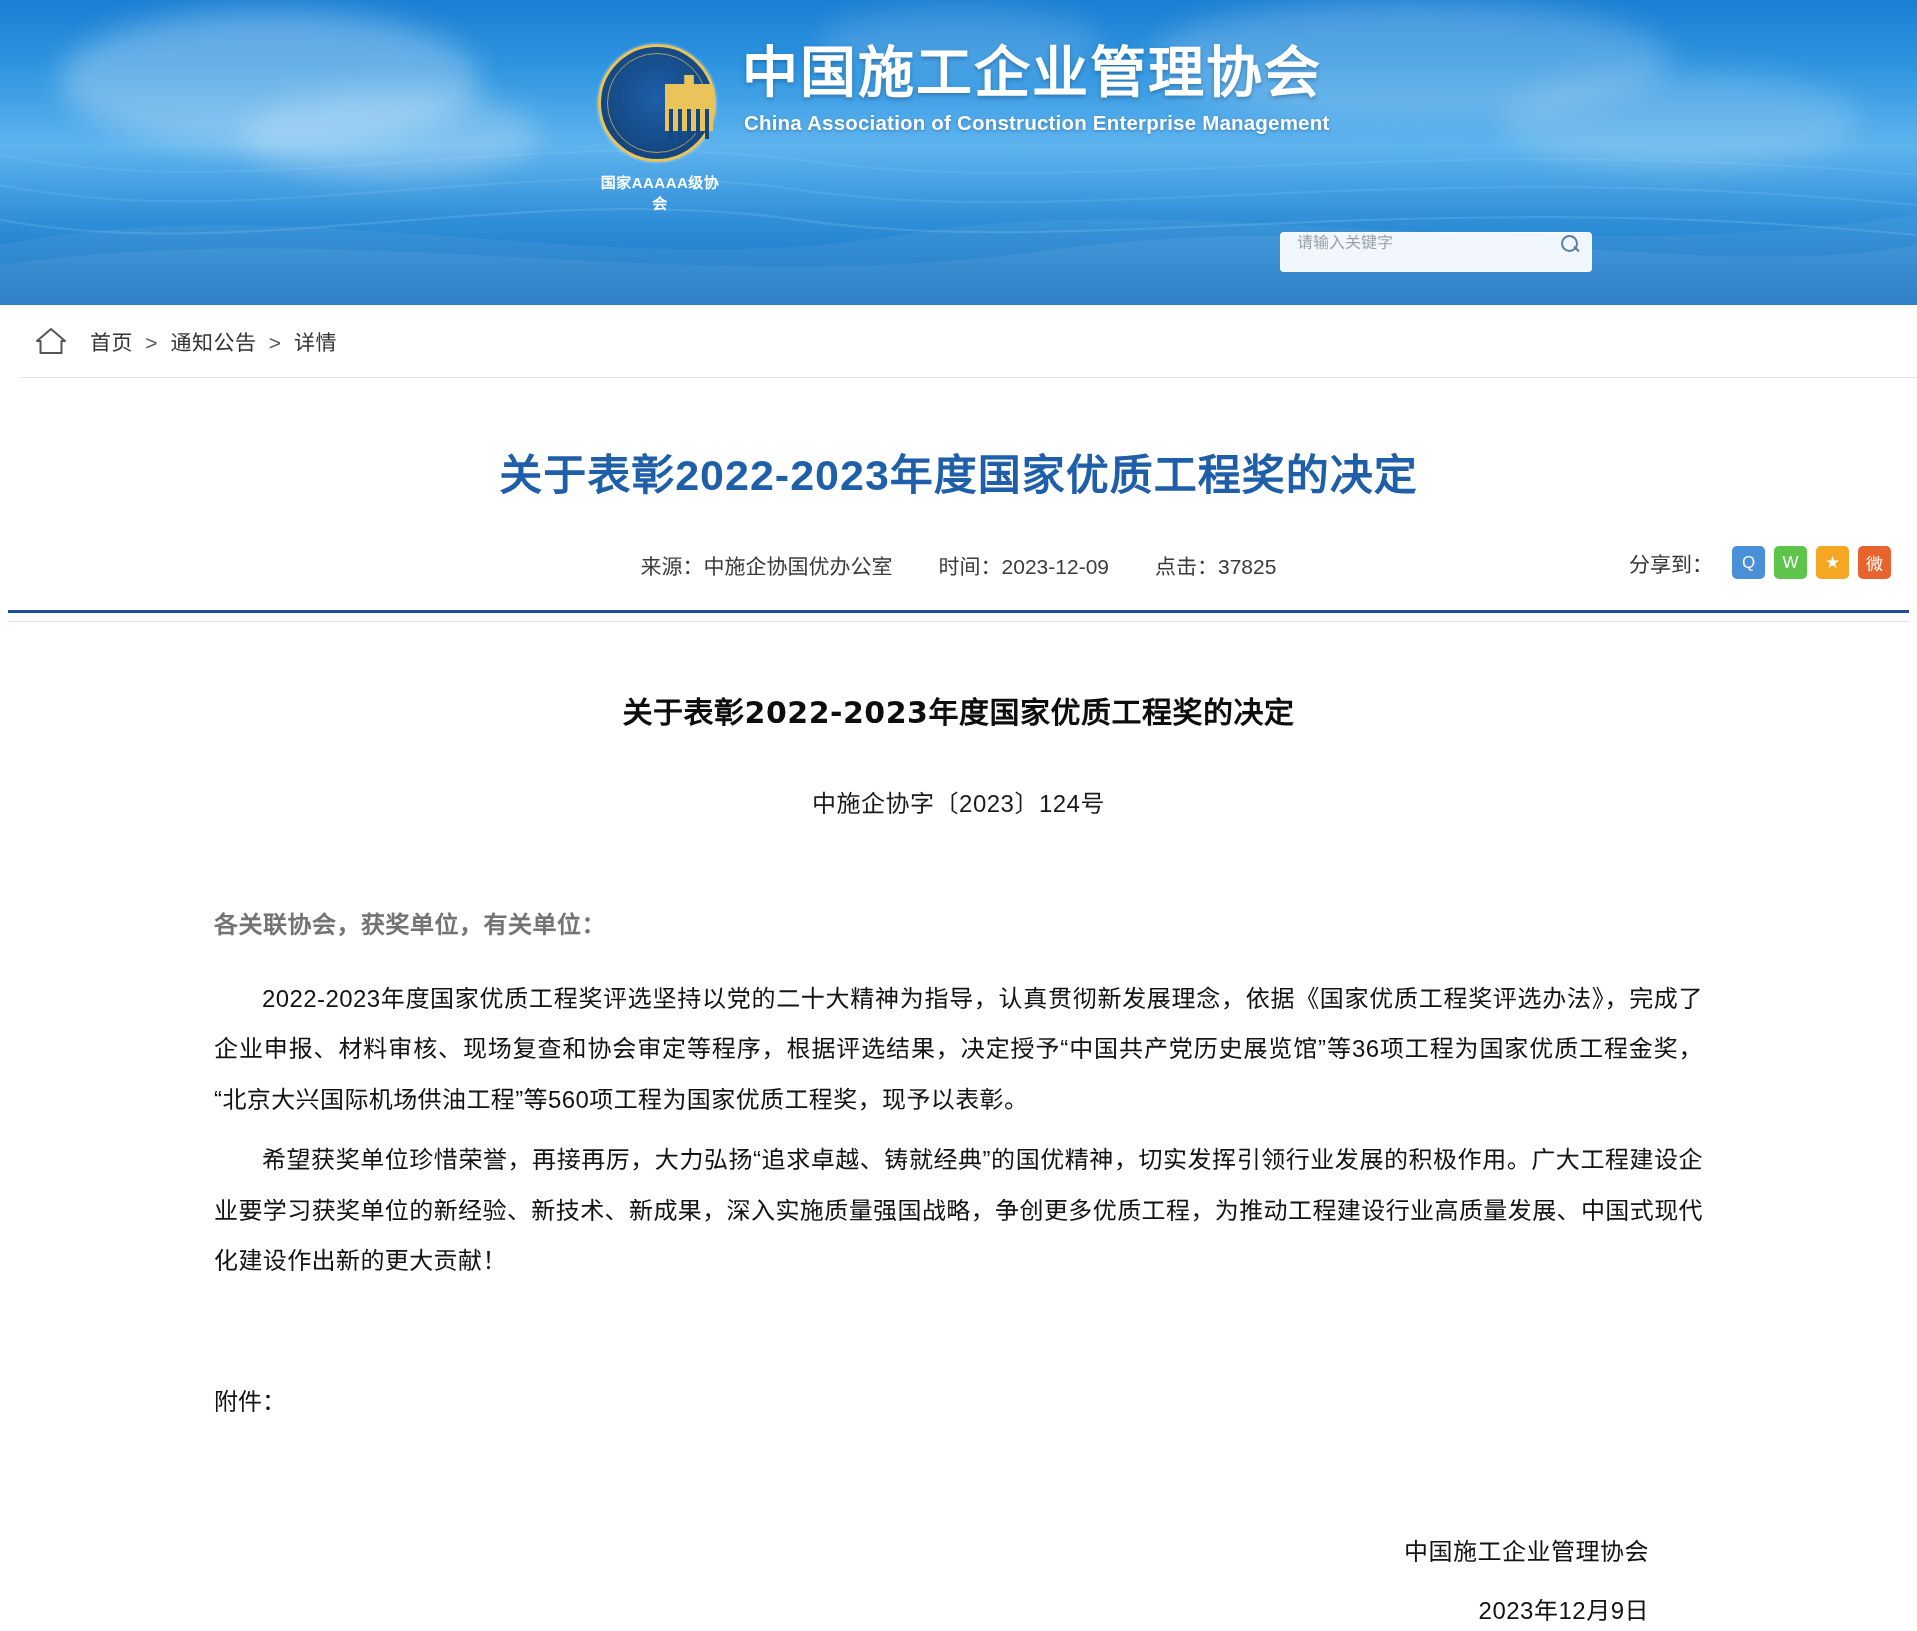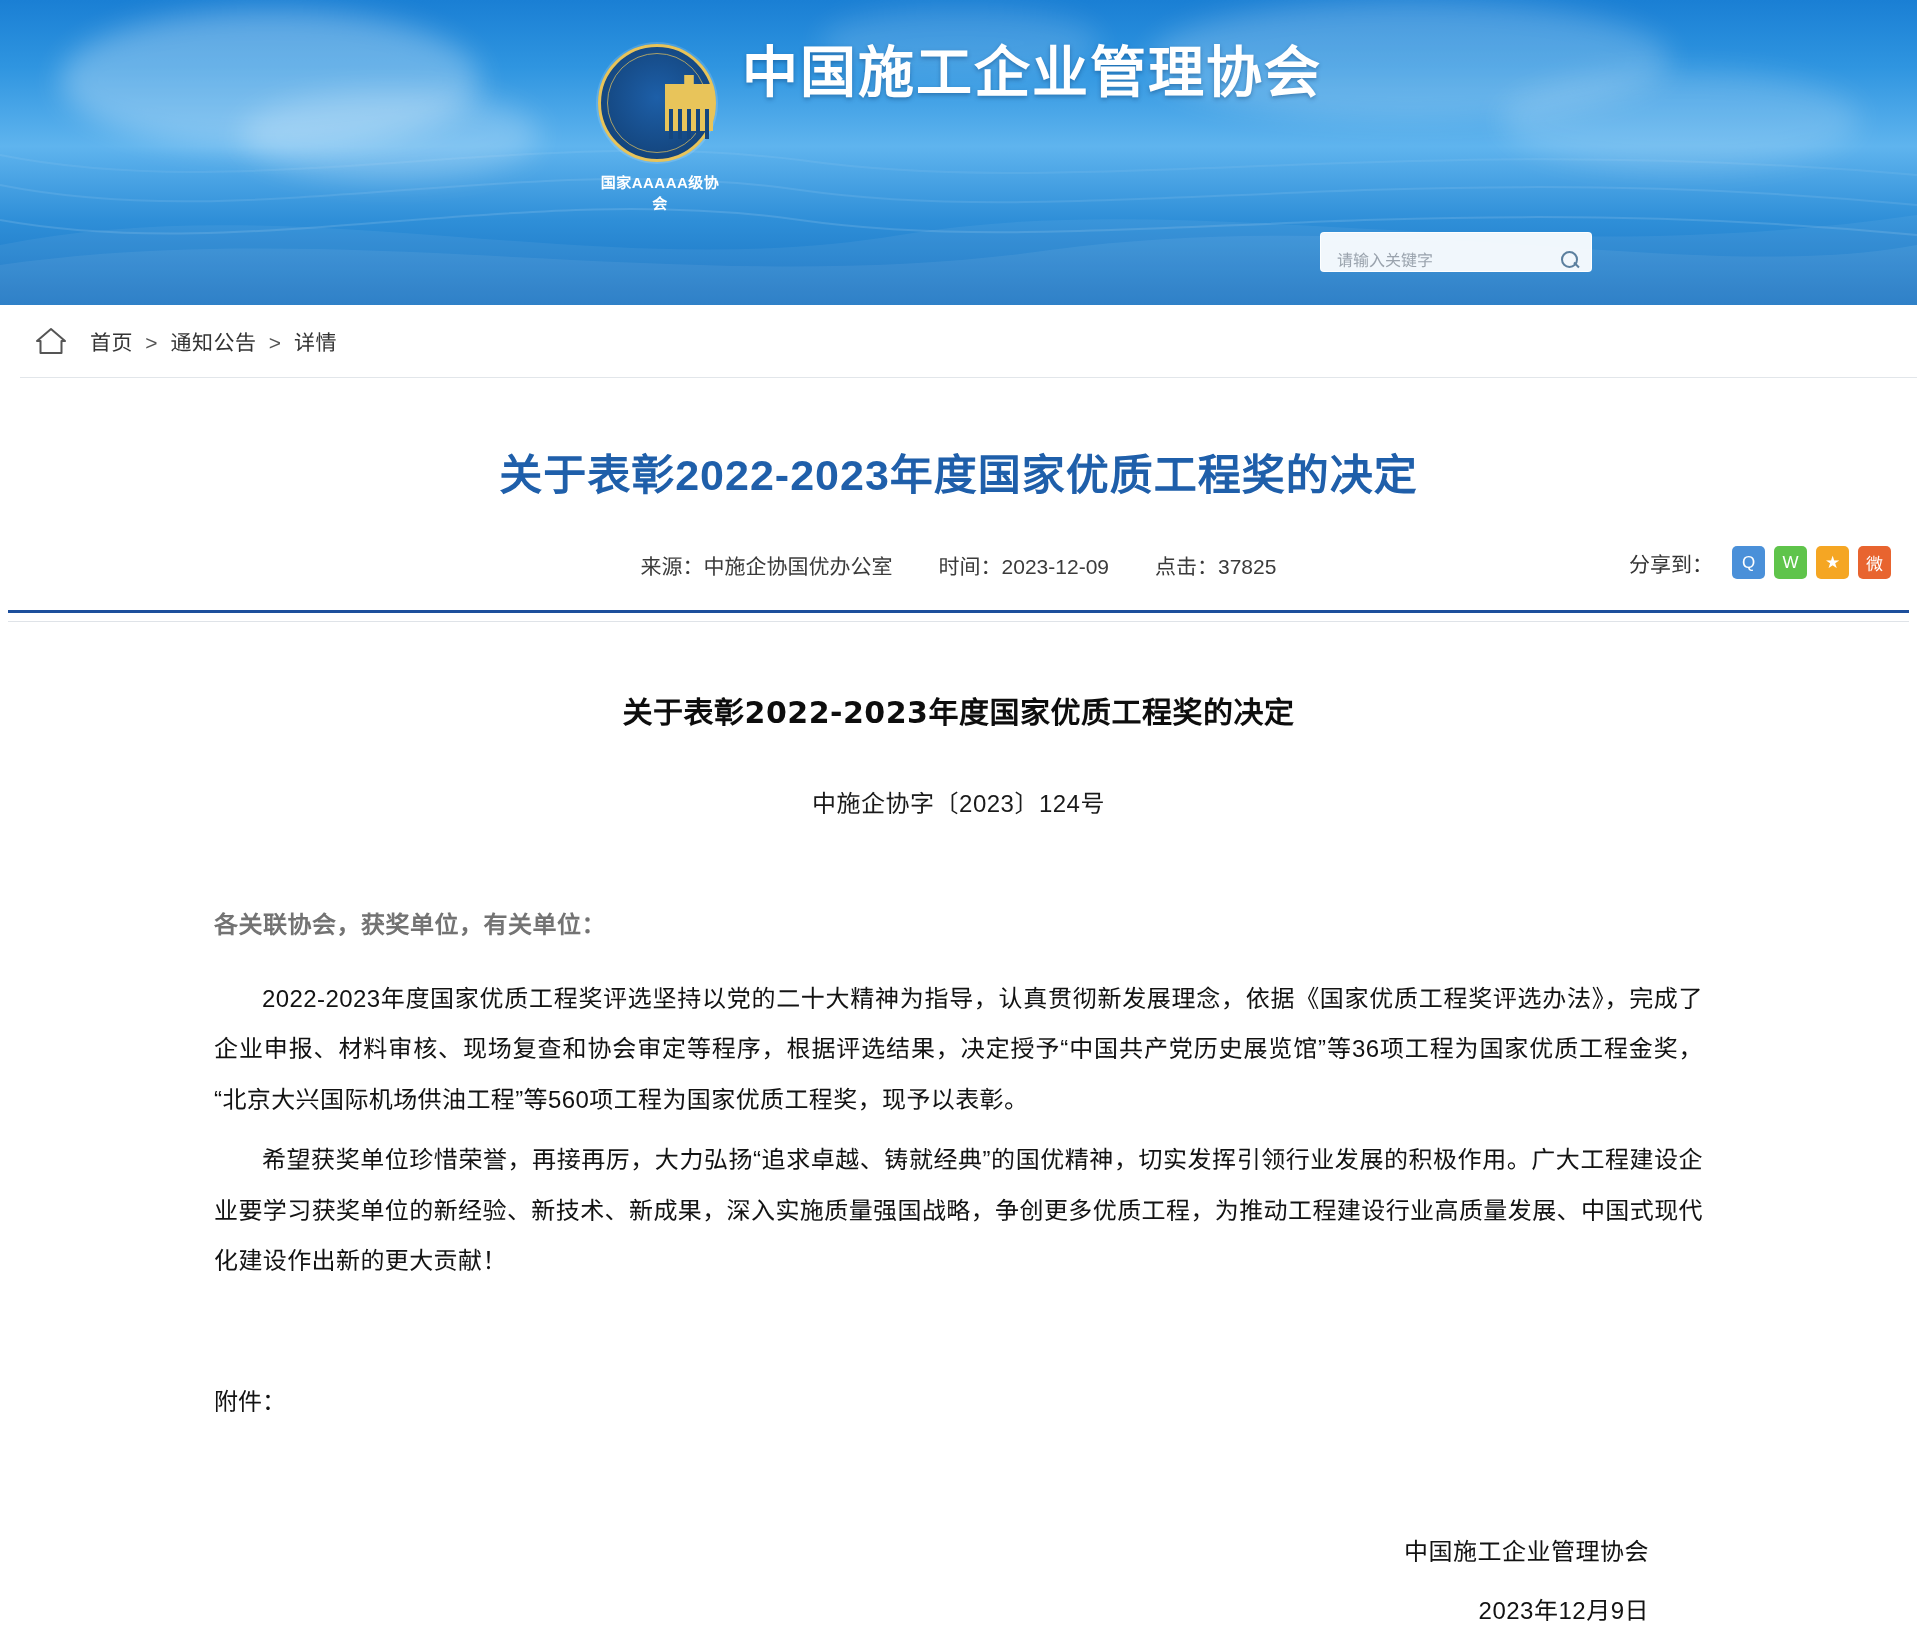--- a/index.html
+++ b/index.html
@@ -100,27 +100,27 @@
     font-size: 20.5px;
     font-weight: bold;
     color: #ffffff;
     letter-spacing: 0.2px;
     text-shadow: 0 1px 3px rgba(0,40,90,0.35);
   }
   .search-box {
     position: absolute;
     right: 325px;
     top: 232px;
-    width: 272px;
+    width: 312px;
     height: 40px;
     background: rgba(255,255,255,0.93);
     border: 1px solid rgba(255,255,255,0.9);
     border-radius: 4px;
     display: flex;
-    align-items: flex-end;
+    align-items: flex-start;
     padding: 0 10px 0 14px;
   }
   .search-box input {
     flex: 1;
     border: none;
     outline: none;
     background: transparent;
     font-size: 16px;
     color: #333;
     font-family: "Liberation Sans", sans-serif;
@@ -323,20 +323,21 @@
   <div class="banner-inner">
     <div class="logo-block">
       <div class="logo-seal">
         <div class="ring-text"></div>
         <div class="tower"></div>
         <div class="tower-lines"></div>
         <div class="seal-caption">国家AAAAA级协会</div>
       </div>
       <div>
         <div class="title-cn">中国施工企业管理协会</div>
+        <div class="title-en">China Association of Construction Enterprise Management</div>
       </div>
     </div>
 
     <div class="search-box">
       <input type="text" value="" placeholder="请输入关键字" style="">
       <span class="search-icon"></span>
     </div>
   </div>
 </div>
 

